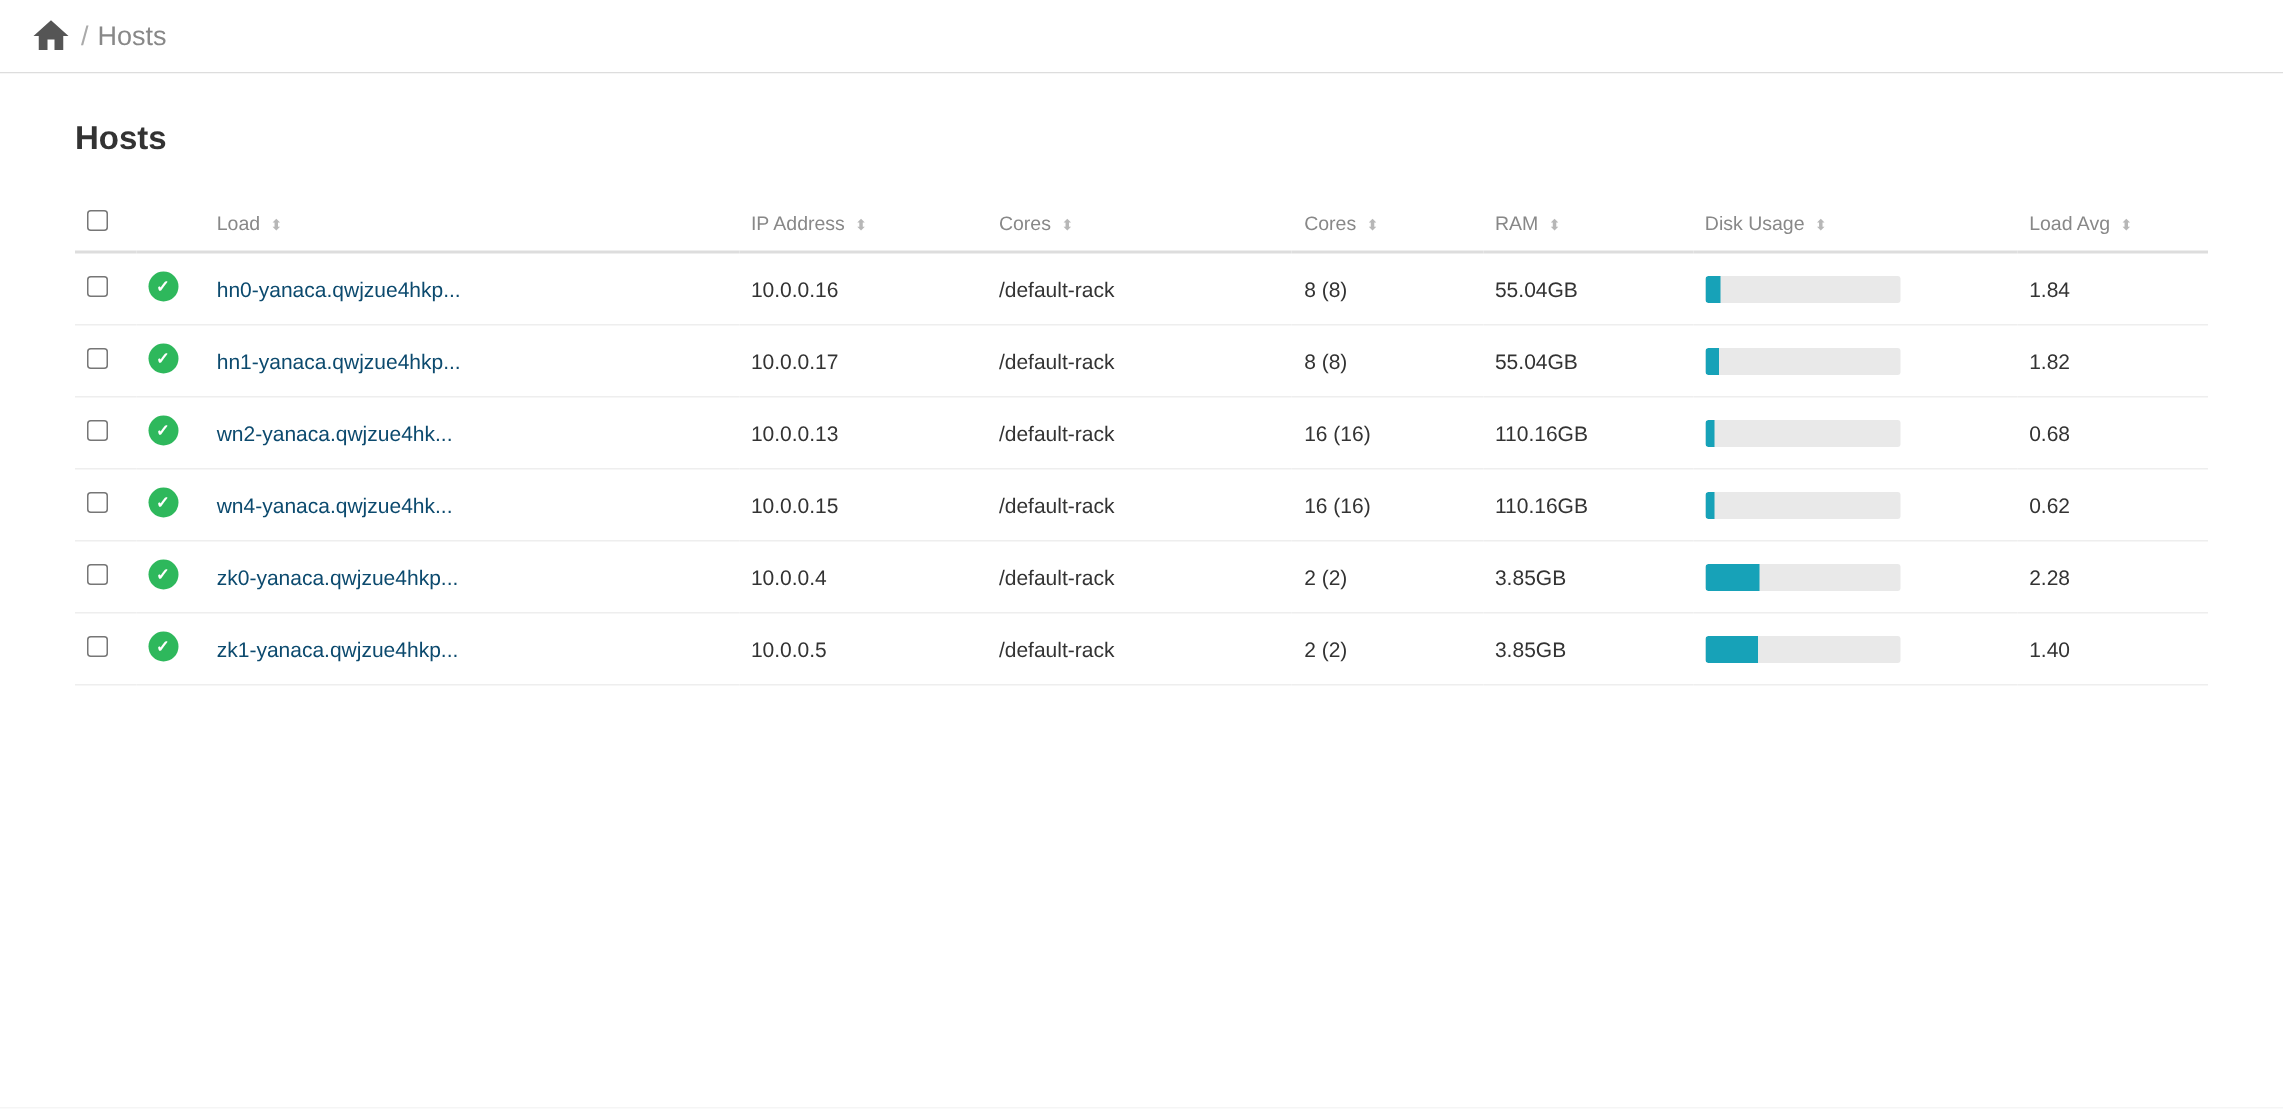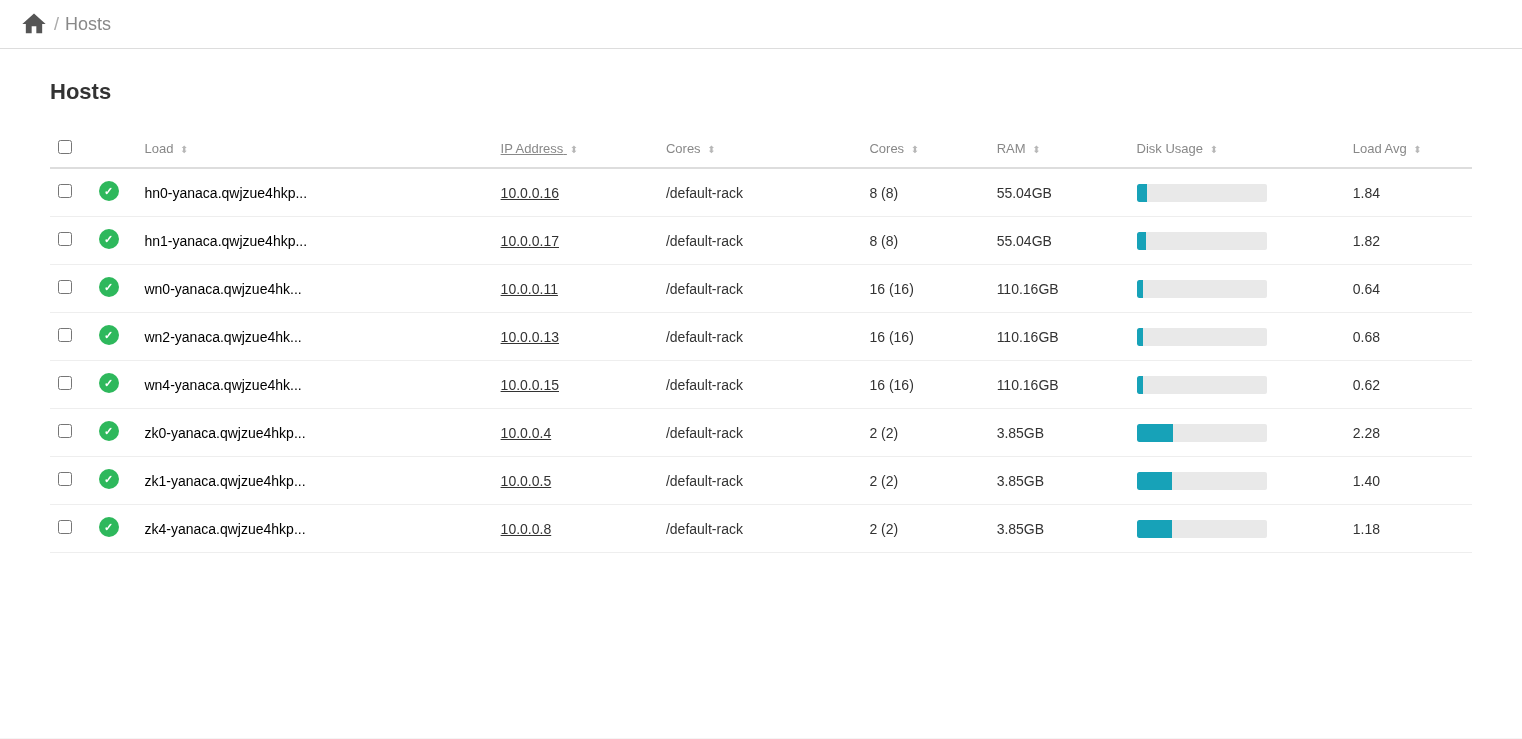--- a/index.html
+++ b/index.html
@@ -75,21 +75,20 @@
       width: 32px;
     }
     .status-col {
       width: 28px;
     }
     .name-col {
       width: 280px;
     }
     .ip-col {
       width: 130px;
-      text-decoration: underline;
     }
     .rack-col {
       width: 160px;
     }
     .cores-col {
       width: 100px;
     }
     .ram-col {
       width: 110px;
     }
@@ -116,21 +115,21 @@
       content: '✓';
       color: white;
       font-size: 11px;
       position: absolute;
       top: 50%;
       left: 50%;
       transform: translate(-50%, -50%);
       font-weight: bold;
     }
     .host-link {
-      color: #000000;
+      color: #0c4a6e;
       text-decoration: none;
       cursor: pointer;
     }
     .disk-bar-container {
       width: 130px;
       height: 18px;
       background: #e9e9e9;
       border-radius: 2px;
       overflow: hidden;
       display: inline-block;
@@ -239,73 +238,52 @@
       <td class="load-col">1.82</td>
     </tr>
         <tr>
       <td class="cb-col">
         <input type="checkbox" style="">
       </td>
       <td class="status-col">
         <span class="status-ok"></span>
       </td>
       <td class="name-col">
-        <a class="host-link">wn0-yanaca.qwjzue4hk...</a>
-      </td>
-      <td class="ip-col">10.0.0.11</td>
+        <a class="host-link">wn2-yanaca.qwjzue4hk...</a>
+      </td>
+      <td class="ip-col">10.0.0.13</td>
       <td class="rack-col">/default-rack</td>
       <td class="cores-col">16 (16)</td>
       <td class="ram-col">110.16GB</td>
       <td class="disk-col">
         <div class="disk-bar-container">
           <div class="disk-bar-fill" style="width:5%"></div>
         </div>
       </td>
-      <td class="load-col">0.64</td>
-    </tr>
-        <tr>
-      <td class="cb-col">
-        <input type="checkbox" style="">
-      </td>
-      <td class="status-col">
-        <span class="status-ok"></span>
-      </td>
-      <td class="name-col">
-        <a class="host-link">wn2-yanaca.qwjzue4hk...</a>
-      </td>
-      <td class="ip-col">10.0.0.13</td>
+      <td class="load-col">0.68</td>
+    </tr>
+        <tr>
+      <td class="cb-col">
+        <input type="checkbox" style="">
+      </td>
+      <td class="status-col">
+        <span class="status-ok"></span>
+      </td>
+      <td class="name-col">
+        <a class="host-link">wn4-yanaca.qwjzue4hk...</a>
+      </td>
+      <td class="ip-col">10.0.0.15</td>
       <td class="rack-col">/default-rack</td>
       <td class="cores-col">16 (16)</td>
       <td class="ram-col">110.16GB</td>
       <td class="disk-col">
         <div class="disk-bar-container">
           <div class="disk-bar-fill" style="width:5%"></div>
         </div>
       </td>
-      <td class="load-col">0.68</td>
-    </tr>
-        <tr>
-      <td class="cb-col">
-        <input type="checkbox" style="">
-      </td>
-      <td class="status-col">
-        <span class="status-ok"></span>
-      </td>
-      <td class="name-col">
-        <a class="host-link">wn4-yanaca.qwjzue4hk...</a>
-      </td>
-      <td class="ip-col">10.0.0.15</td>
-      <td class="rack-col">/default-rack</td>
-      <td class="cores-col">16 (16)</td>
-      <td class="ram-col">110.16GB</td>
-      <td class="disk-col">
-        <div class="disk-bar-container">
-          <div class="disk-bar-fill" style="width:5%"></div>
-        </div>
-      </td>
       <td class="load-col">0.62</td>
     </tr>
         <tr>
       <td class="cb-col">
         <input type="checkbox" style="">
       </td>
       <td class="status-col">
         <span class="status-ok"></span>
       </td>
       <td class="name-col">
@@ -335,37 +313,16 @@
       <td class="ip-col">10.0.0.5</td>
       <td class="rack-col">/default-rack</td>
       <td class="cores-col">2 (2)</td>
       <td class="ram-col">3.85GB</td>
       <td class="disk-col">
         <div class="disk-bar-container">
           <div class="disk-bar-fill" style="width:27%"></div>
         </div>
       </td>
       <td class="load-col">1.40</td>
-    </tr>
-        <tr>
-      <td class="cb-col">
-        <input type="checkbox" style="">
-      </td>
-      <td class="status-col">
-        <span class="status-ok"></span>
-      </td>
-      <td class="name-col">
-        <a class="host-link">zk4-yanaca.qwjzue4hkp...</a>
-      </td>
-      <td class="ip-col">10.0.0.8</td>
-      <td class="rack-col">/default-rack</td>
-      <td class="cores-col">2 (2)</td>
-      <td class="ram-col">3.85GB</td>
-      <td class="disk-col">
-        <div class="disk-bar-container">
-          <div class="disk-bar-fill" style="width:27%"></div>
-        </div>
-      </td>
-      <td class="load-col">1.18</td>
     </tr>
       </tbody>
   </table>
 </div>
 
 </body></html>

